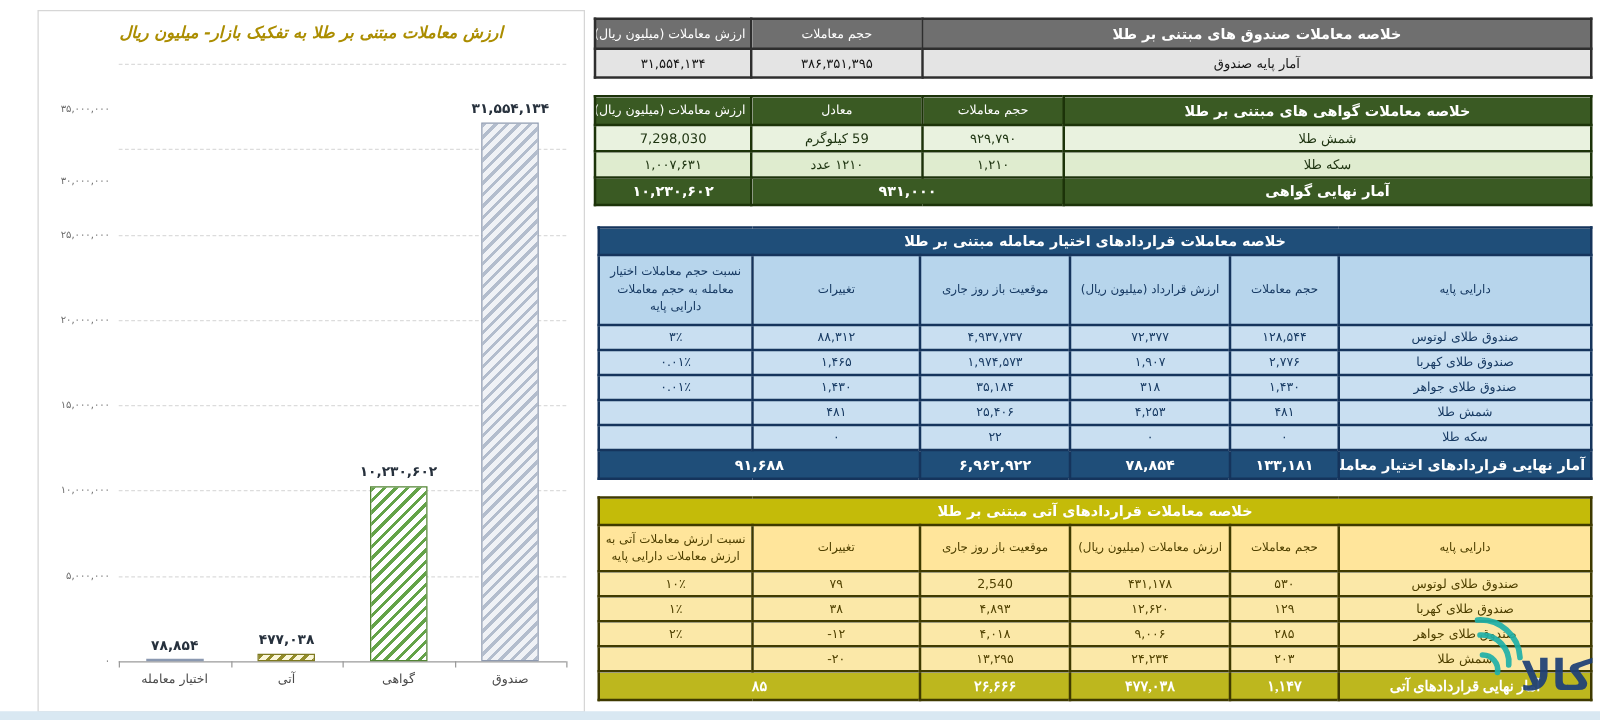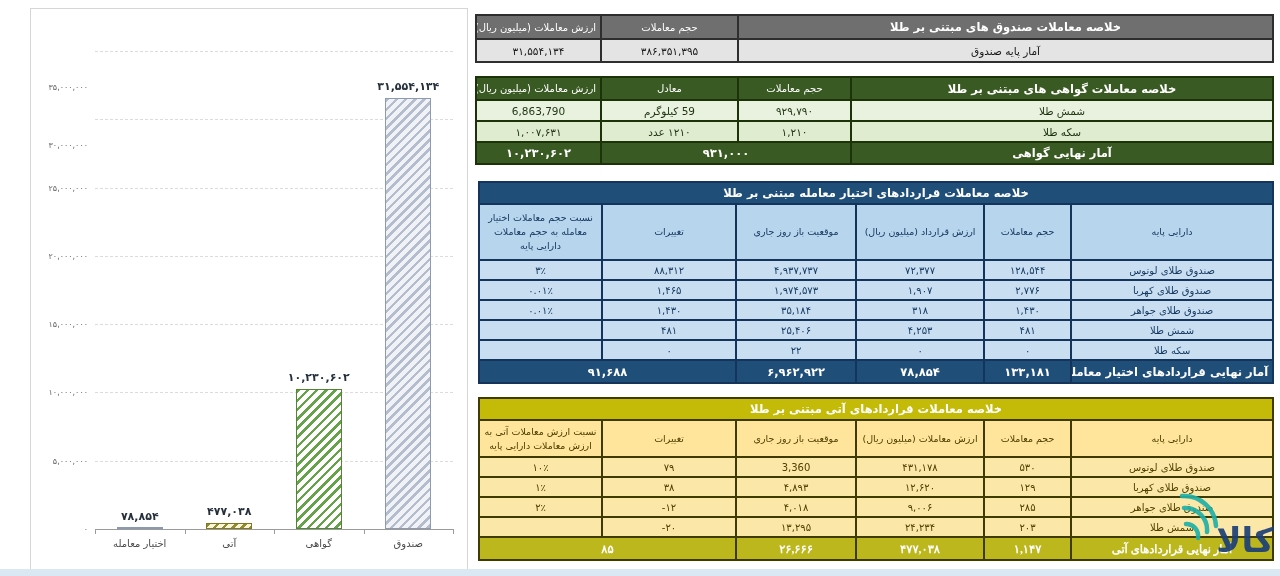--- a/index.html
+++ b/index.html
@@ -55,20 +55,21 @@
   #t-fut .data{background:#fbe8a8;}
   #t-fut .foot{background:#bdb71e;color:#fff;font-weight:bold;font-size:11.5px;font-family:Liberation Serif, serif;}
   
   #bottom-strip{position:absolute;left:0;right:0;bottom:0;height:7px;background:#d9e8f2;}
   #watermark{position:absolute;right:2px;bottom:-14px;opacity:0.92;}
 </style>
 </head>
 <body>
 
 <div id="chart-panel">
+  <div id="chart-title">ارزش معاملات مبتنی بر طلا به تفکیک بازار- میلیون ریال</div>
   <div id="plot">
       <div class="gridline" style="top: 0%;"></div>
       <div class="ylab" style="top: 0%; margin-top: 36px;">۳۵,۰۰۰,۰۰۰</div>
       <div class="gridline" style="top: 14.2857%;"></div>
       <div class="ylab" style="top: 14.2857%; margin-top: 26px;">۳۰,۰۰۰,۰۰۰</div>
       <div class="gridline" style="top: 28.5714%;"></div>
       <div class="ylab" style="top: 28.5714%; text-align: center;">۲۵,۰۰۰,۰۰۰</div>
       <div class="gridline" style="top: 42.8571%;"></div>
       <div class="ylab" style="top: 42.8571%;">۲۰,۰۰۰,۰۰۰</div>
       <div class="gridline" style="top: 57.1429%;"></div>
@@ -130,21 +131,21 @@
       <tr style="height:23px">
     <td class="title">خلاصه معاملات گواهی های مبتنی بر طلا</td>
     <td class="hdr">حجم معاملات</td>
     <td class="hdr">معادل</td>
     <td class="hdr">ارزش معاملات (میلیون ریال)</td>
   </tr>
   <tr style="height:21px">
     <td class="r1">شمش طلا</td>
     <td class="r1 num">۹۲۹,۷۹۰</td>
     <td class="r1">59 کیلوگرم</td>
-    <td class="r1 num">6,863,790</td>
+    <td class="r1 num">7,298,030</td>
   </tr>
   <tr style="height:21px">
     <td class="r2">سکه طلا</td>
     <td class="r2 num">۱,۲۱۰</td>
     <td class="r2">۱۲۱۰ عدد</td>
     <td class="r2 num">۱,۰۰۷,۶۳۱</td>
   </tr>
   <tr style="height:22px">
     <td class="foot">آمار نهایی گواهی</td>
     <td class="foot num" colspan="2">۹۳۱,۰۰۰</td>
@@ -242,21 +243,21 @@
     <td class="hdr">حجم معاملات</td>
     <td class="hdr">ارزش معاملات (میلیون ریال)</td>
     <td class="hdr">موقعیت باز روز جاری</td>
     <td class="hdr">تغییرات</td>
     <td class="hdr">نسبت ارزش معاملات آتی به ارزش معاملات دارایی پایه</td>
   </tr>
   <tr style="height:20px">
     <td class="data">صندوق طلای لوتوس</td>
     <td class="data num">۵۳۰</td>
     <td class="data num">۴۳۱,۱۷۸</td>
-    <td class="data num">3,360</td>
+    <td class="data num">2,540</td>
     <td class="data num">۷۹</td>
     <td class="data num">۱۰٪</td>
   </tr>
   <tr style="height:20px">
     <td class="data">صندوق طلای کهربا</td>
     <td class="data num">۱۲۹</td>
     <td class="data num">۱۲,۶۲۰</td>
     <td class="data num">۴,۸۹۳</td>
     <td class="data num">۳۸</td>
     <td class="data num">۱٪</td>

